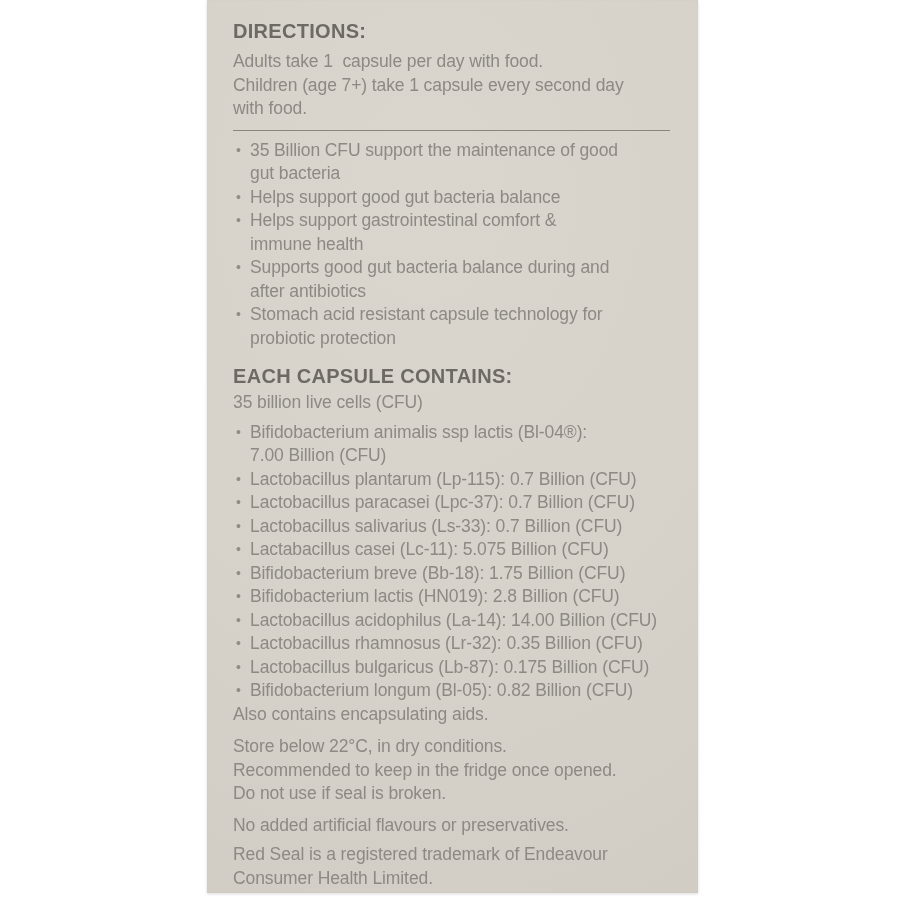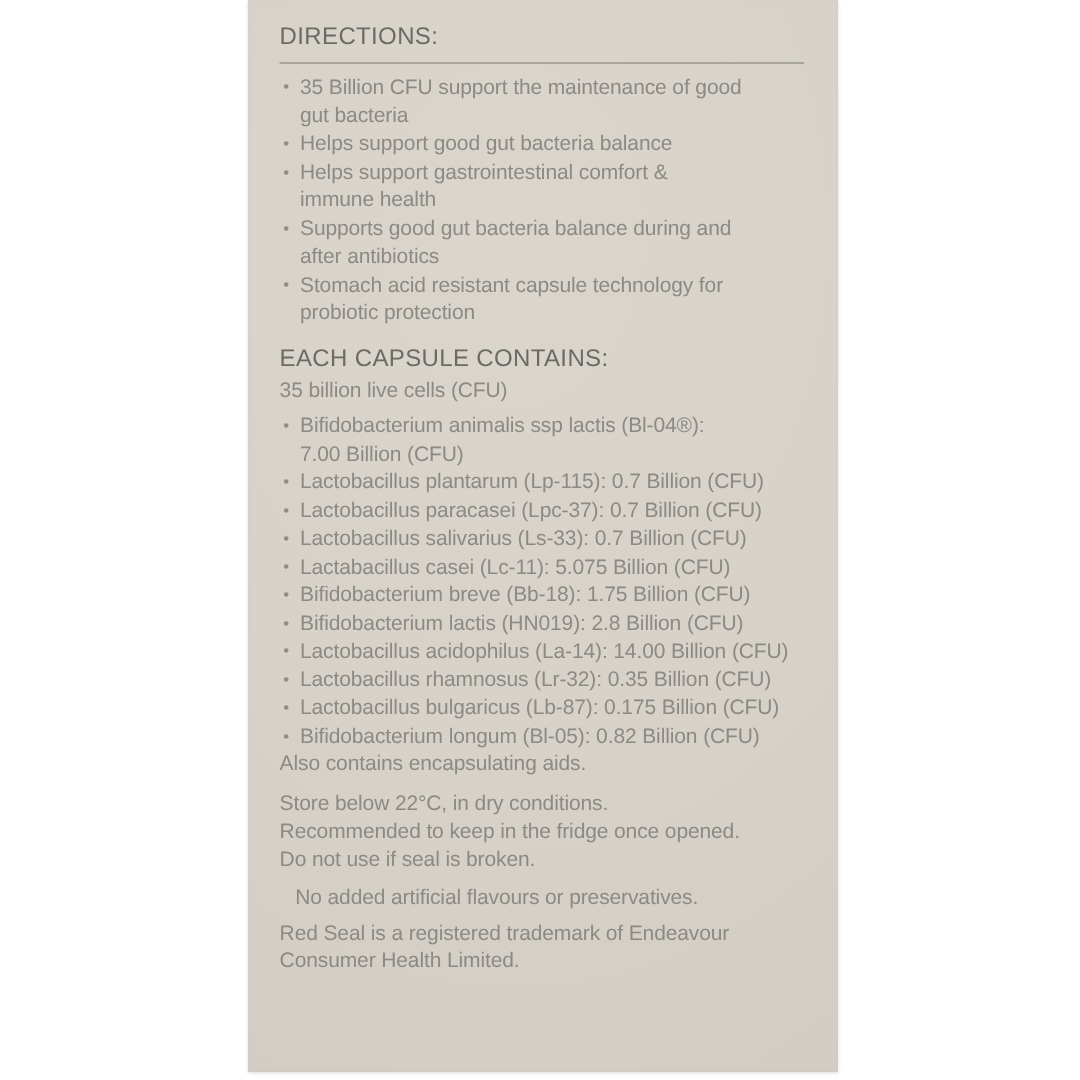--- a/index.html
+++ b/index.html
@@ -20,21 +20,21 @@
     overflow: hidden;
     box-sizing: border-box;
   }
   .content {
     padding: 19px 24px 0 26px;
     color: #8d8983;
     font-size: 17.5px;
     letter-spacing: -0.1px;
   }
   .hd {
-    font-weight: 400;
+    font-weight: 700;
     font-size: 20px;
     line-height: 24px;
     color: #6d6a64;
     letter-spacing: 0.3px;
     margin: 0 0 7px 0;
   }
   .hd2 { margin: 14px 0 3px 0; }
   .line { line-height: 23.5px; white-space: pre; }
   .row { display: flex; line-height: 23.5px; }
   .bullet {
@@ -47,31 +47,39 @@
   }
   .row .txt { white-space: pre; text-align: center; }
   .rule {
     border-top: 1.6px solid #8a867f;
     margin: 9px 0 0 0;
     width: 437px;
   }
   .benefits { margin-top: 8px; }
   .ingredients { margin-top: 6px; }
   .storage { margin-top: 9px; }
-  .claims { margin-top: 8px; margin-left: 13px; }
+  .claims { margin-top: 8px; }
   .trademark { margin-top: 6px; }
 </style>
 </head>
 <body>
 
 <div class="package">
   <div class="content">
 
     <h2 class="hd">DIRECTIONS:</h2>
 
+    <div>
+
+        <div class="line">Adults take 1  capsule per day with food.</div>
+
+        <div class="line">Children (age 7+) take 1 capsule every second day</div>
+
+        <div class="line">with food.</div>
+      </div>
 
     <div class="rule"></div>
 
     <div class="benefits">
 
         <div class="row">
           <span class="bullet">•</span>
           <span class="txt">35 Billion CFU support the maintenance of good</span>
         </div>
 

